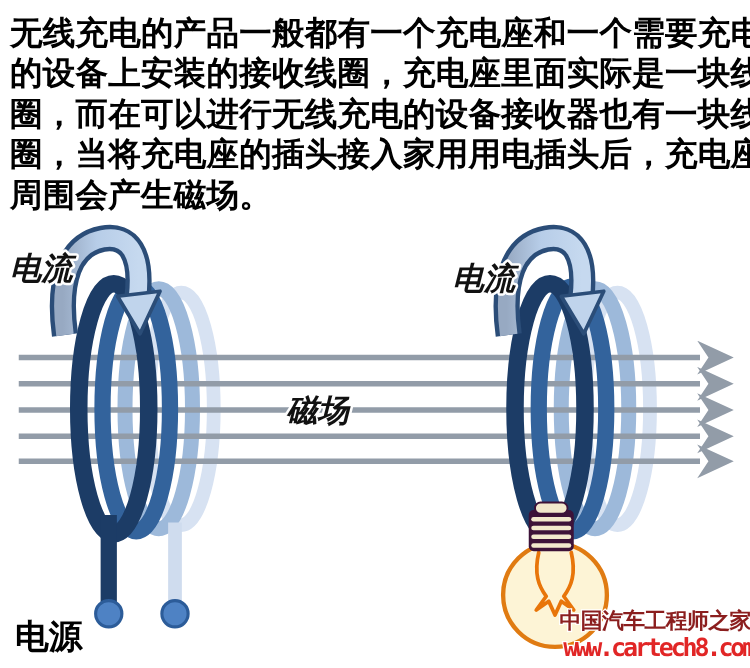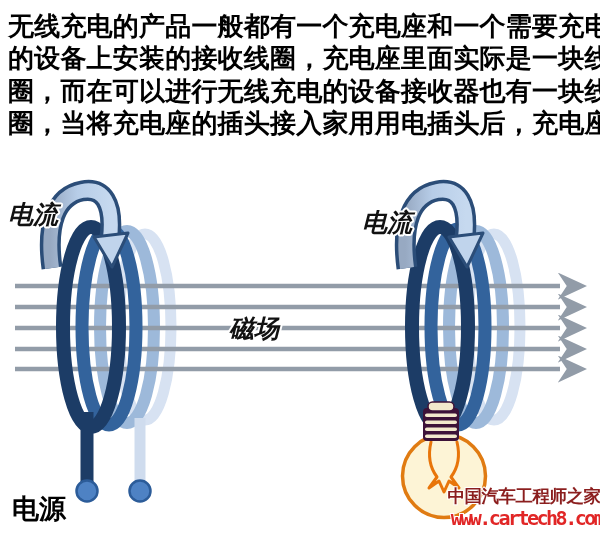--- a/index.html
+++ b/index.html
@@ -39,20 +39,21 @@
 </head>
 <body>
 
 <div class="page">
 
   <div class="intro">
     <div>无线充电的产品一般都有一个充电座和一个需要充电</div>
     <div>的设备上安装的接收线圈，充电座里面实际是一块线</div>
     <div>圈，而在可以进行无线充电的设备接收器也有一块线</div>
     <div>圈，当将充电座的插头接入家用用电插头后，充电座</div>
+    <div>周围会产生磁场。</div>
   </div>
 
   <svg class="diagram" viewBox="0 0 600 534">
     <defs>
       <linearGradient id="arrowGrad" x1="0" y1="0" x2="1" y2="0">
         <stop offset="0" stop-color="#97a9c2"></stop>
         <stop offset="0.45" stop-color="#b7cde8"></stop>
         <stop offset="1" stop-color="#c6d9ef"></stop>
       </linearGradient>
       <marker id="chev" markerWidth="8" markerHeight="7" refX="0.5" refY="3" orient="auto" markerUnits="strokeWidth">

